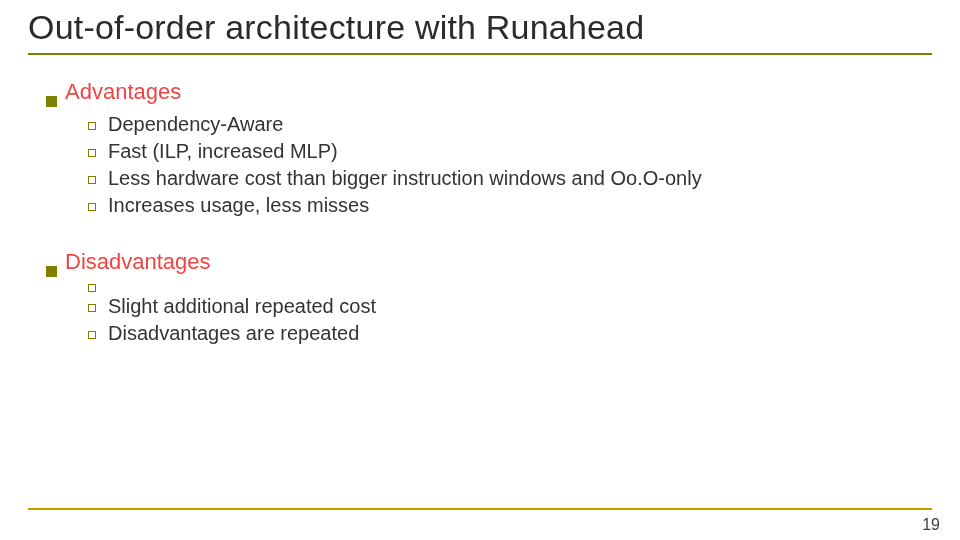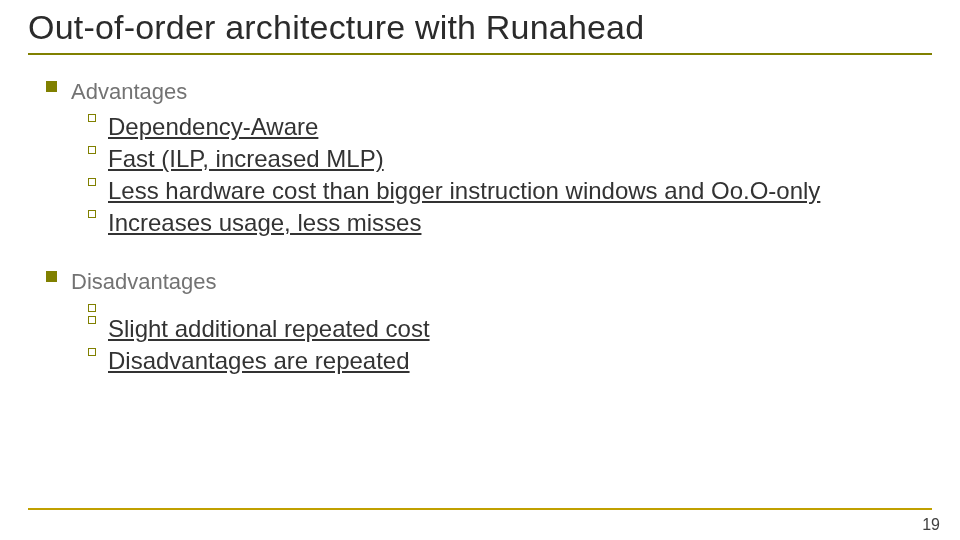--- a/index.html
+++ b/index.html
@@ -28,43 +28,42 @@
   .title-rule {
     height: 2px;
     background: var(--olive);
     margin: 2px 28px 4px 28px;
   }
   .content {
     padding: 10px 28px 0 28px;
   }
   .l1 {
     display: flex;
-    align-items: flex-start;
-    gap: 14px;
+    align-items: flex-end;
+    gap: 8px;
     margin: 10px 0 8px 18px;
     font-size: 22px;
-    color: #737373;
+    color: #ef4444;
   }
   .bullet-sq-big {
     width: 11px;
     height: 11px;
     background: var(--olive);
     display: inline-block;
     flex: 0 0 auto;
     position: relative;
     top: 2px;
   }
   .l2 {
     display: flex;
-    align-items: flex-start;
+    align-items: center;
     gap: 12px;
     margin: 4px 0 4px 60px;
-    font-size: 24px;
+    font-size: 20px;
     color: #333;
-    text-decoration: underline;
   }
   .bullet-sq-small {
     width: 8px;
     height: 8px;
     border: 1.5px solid var(--olive);
     display: inline-block;
     flex: 0 0 auto;
     position: relative;
     top: 1px;
     box-sizing: border-box;

